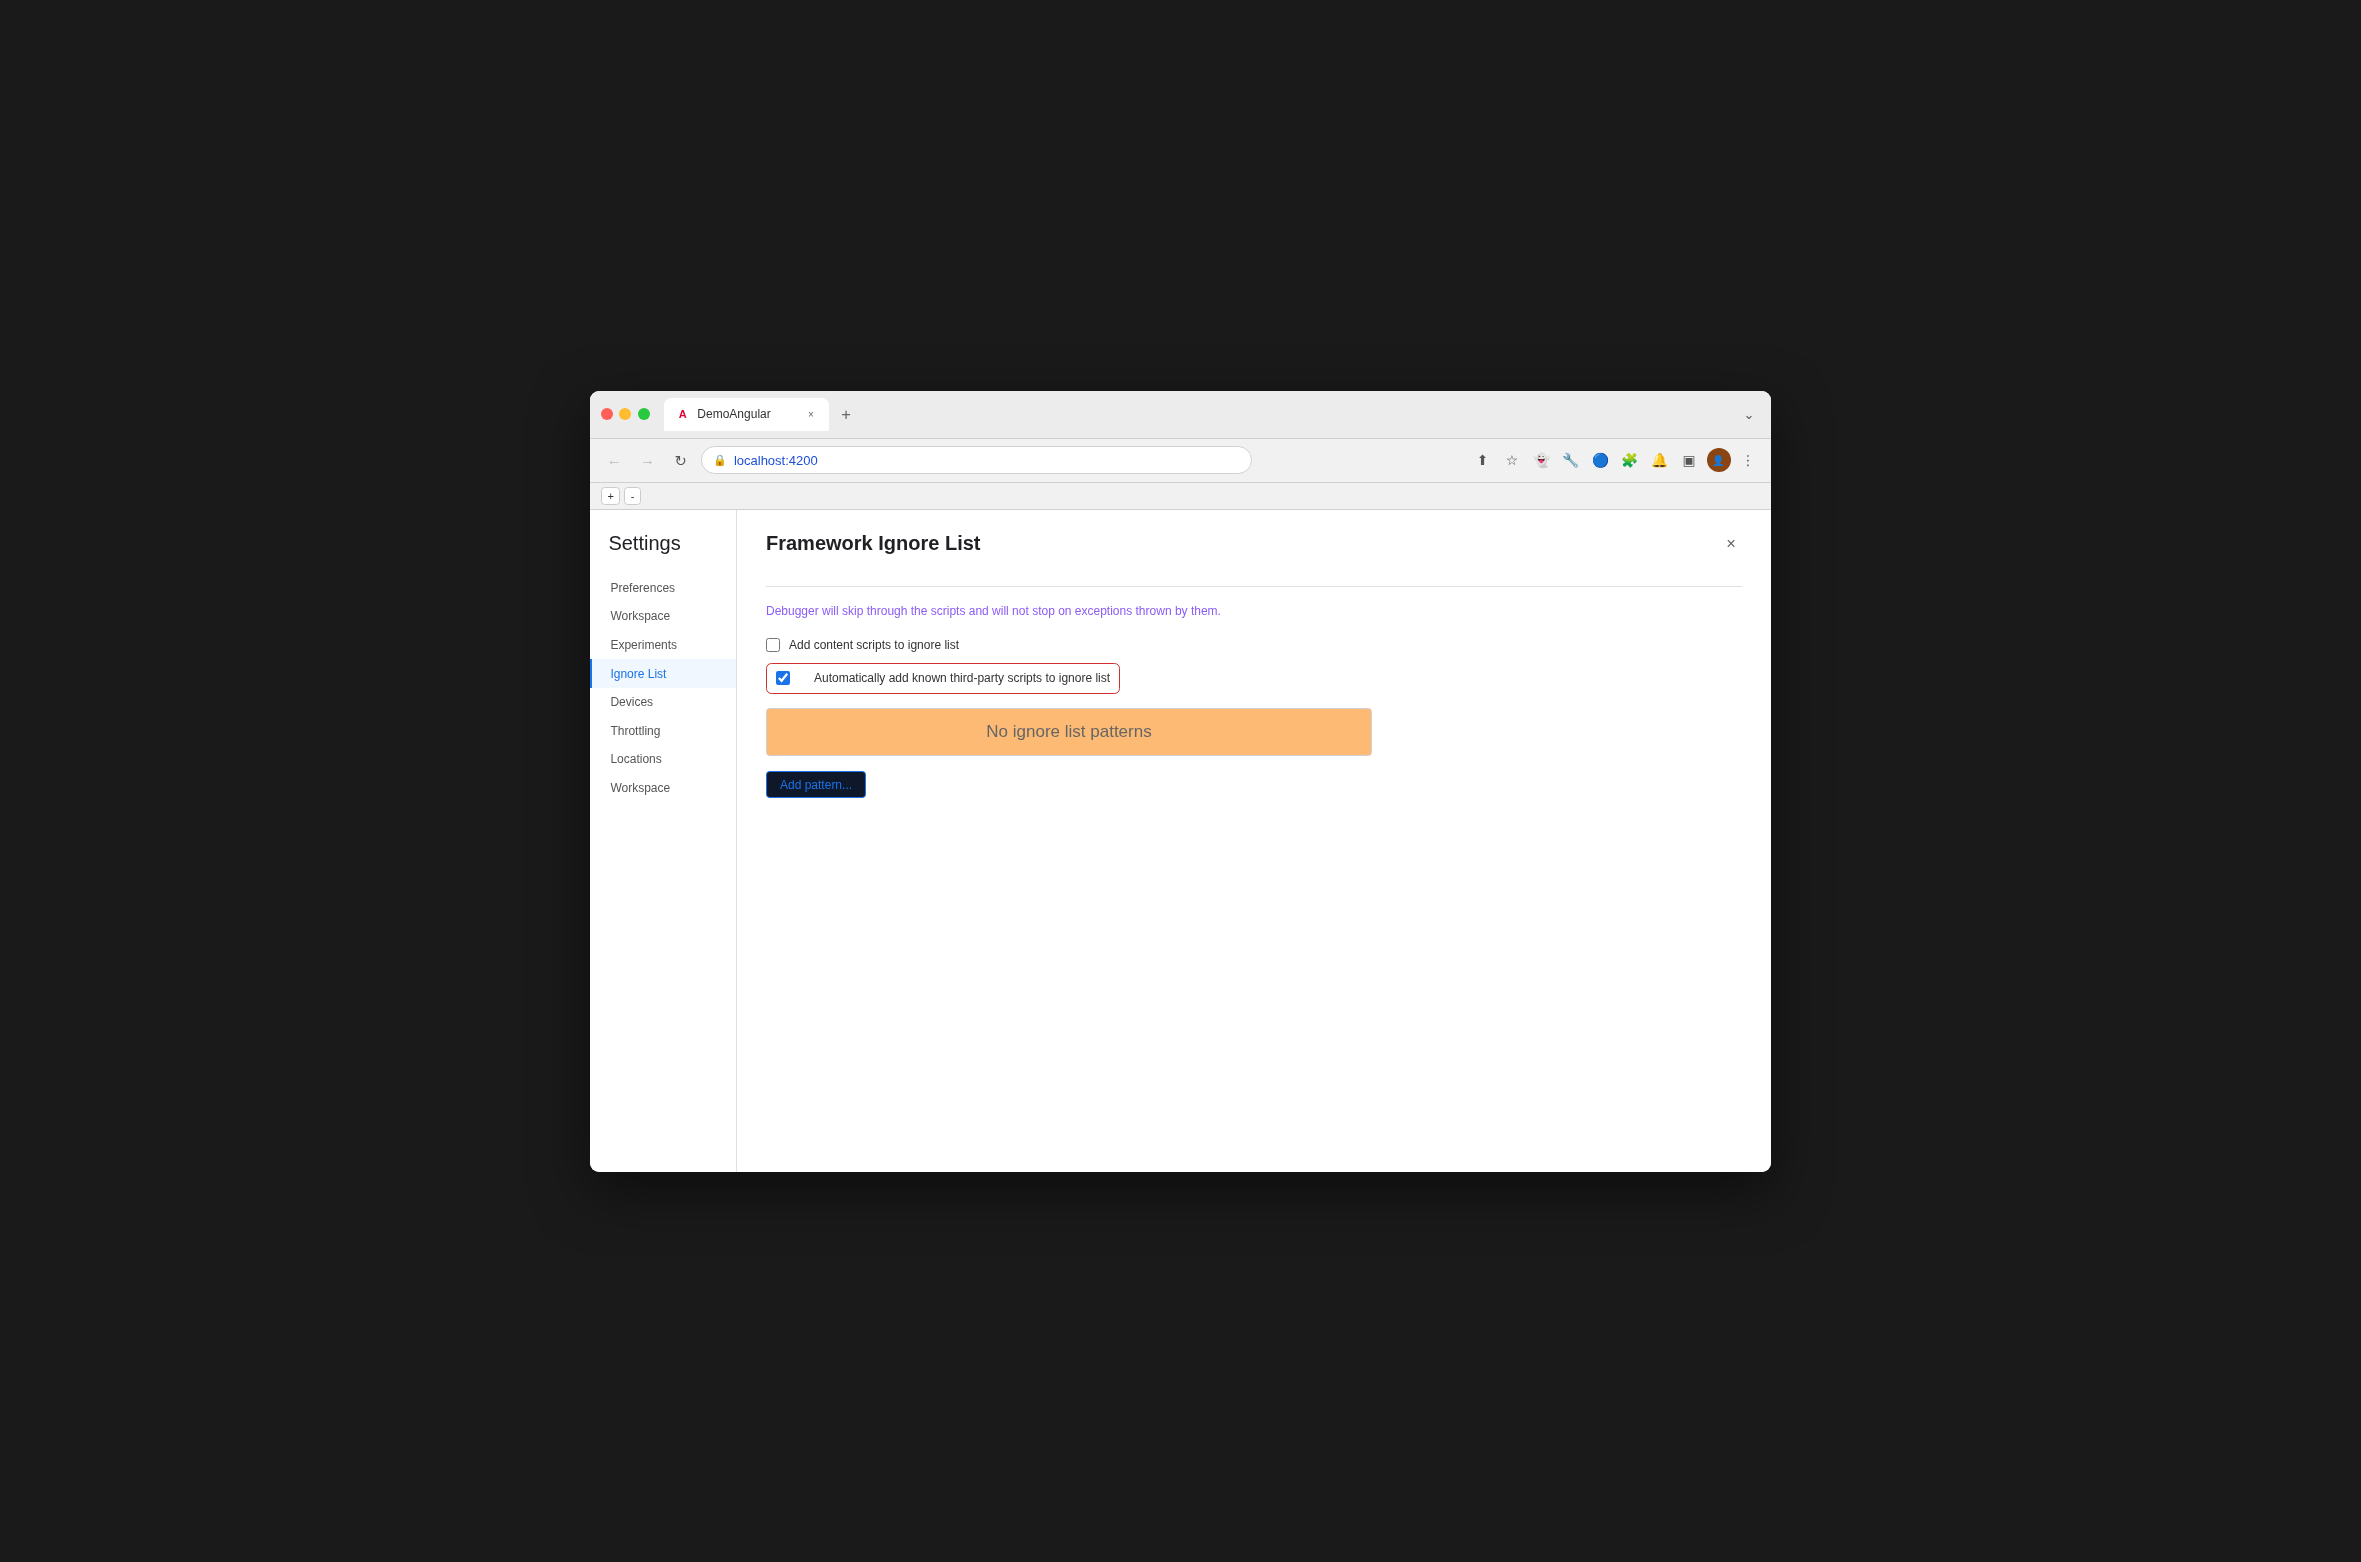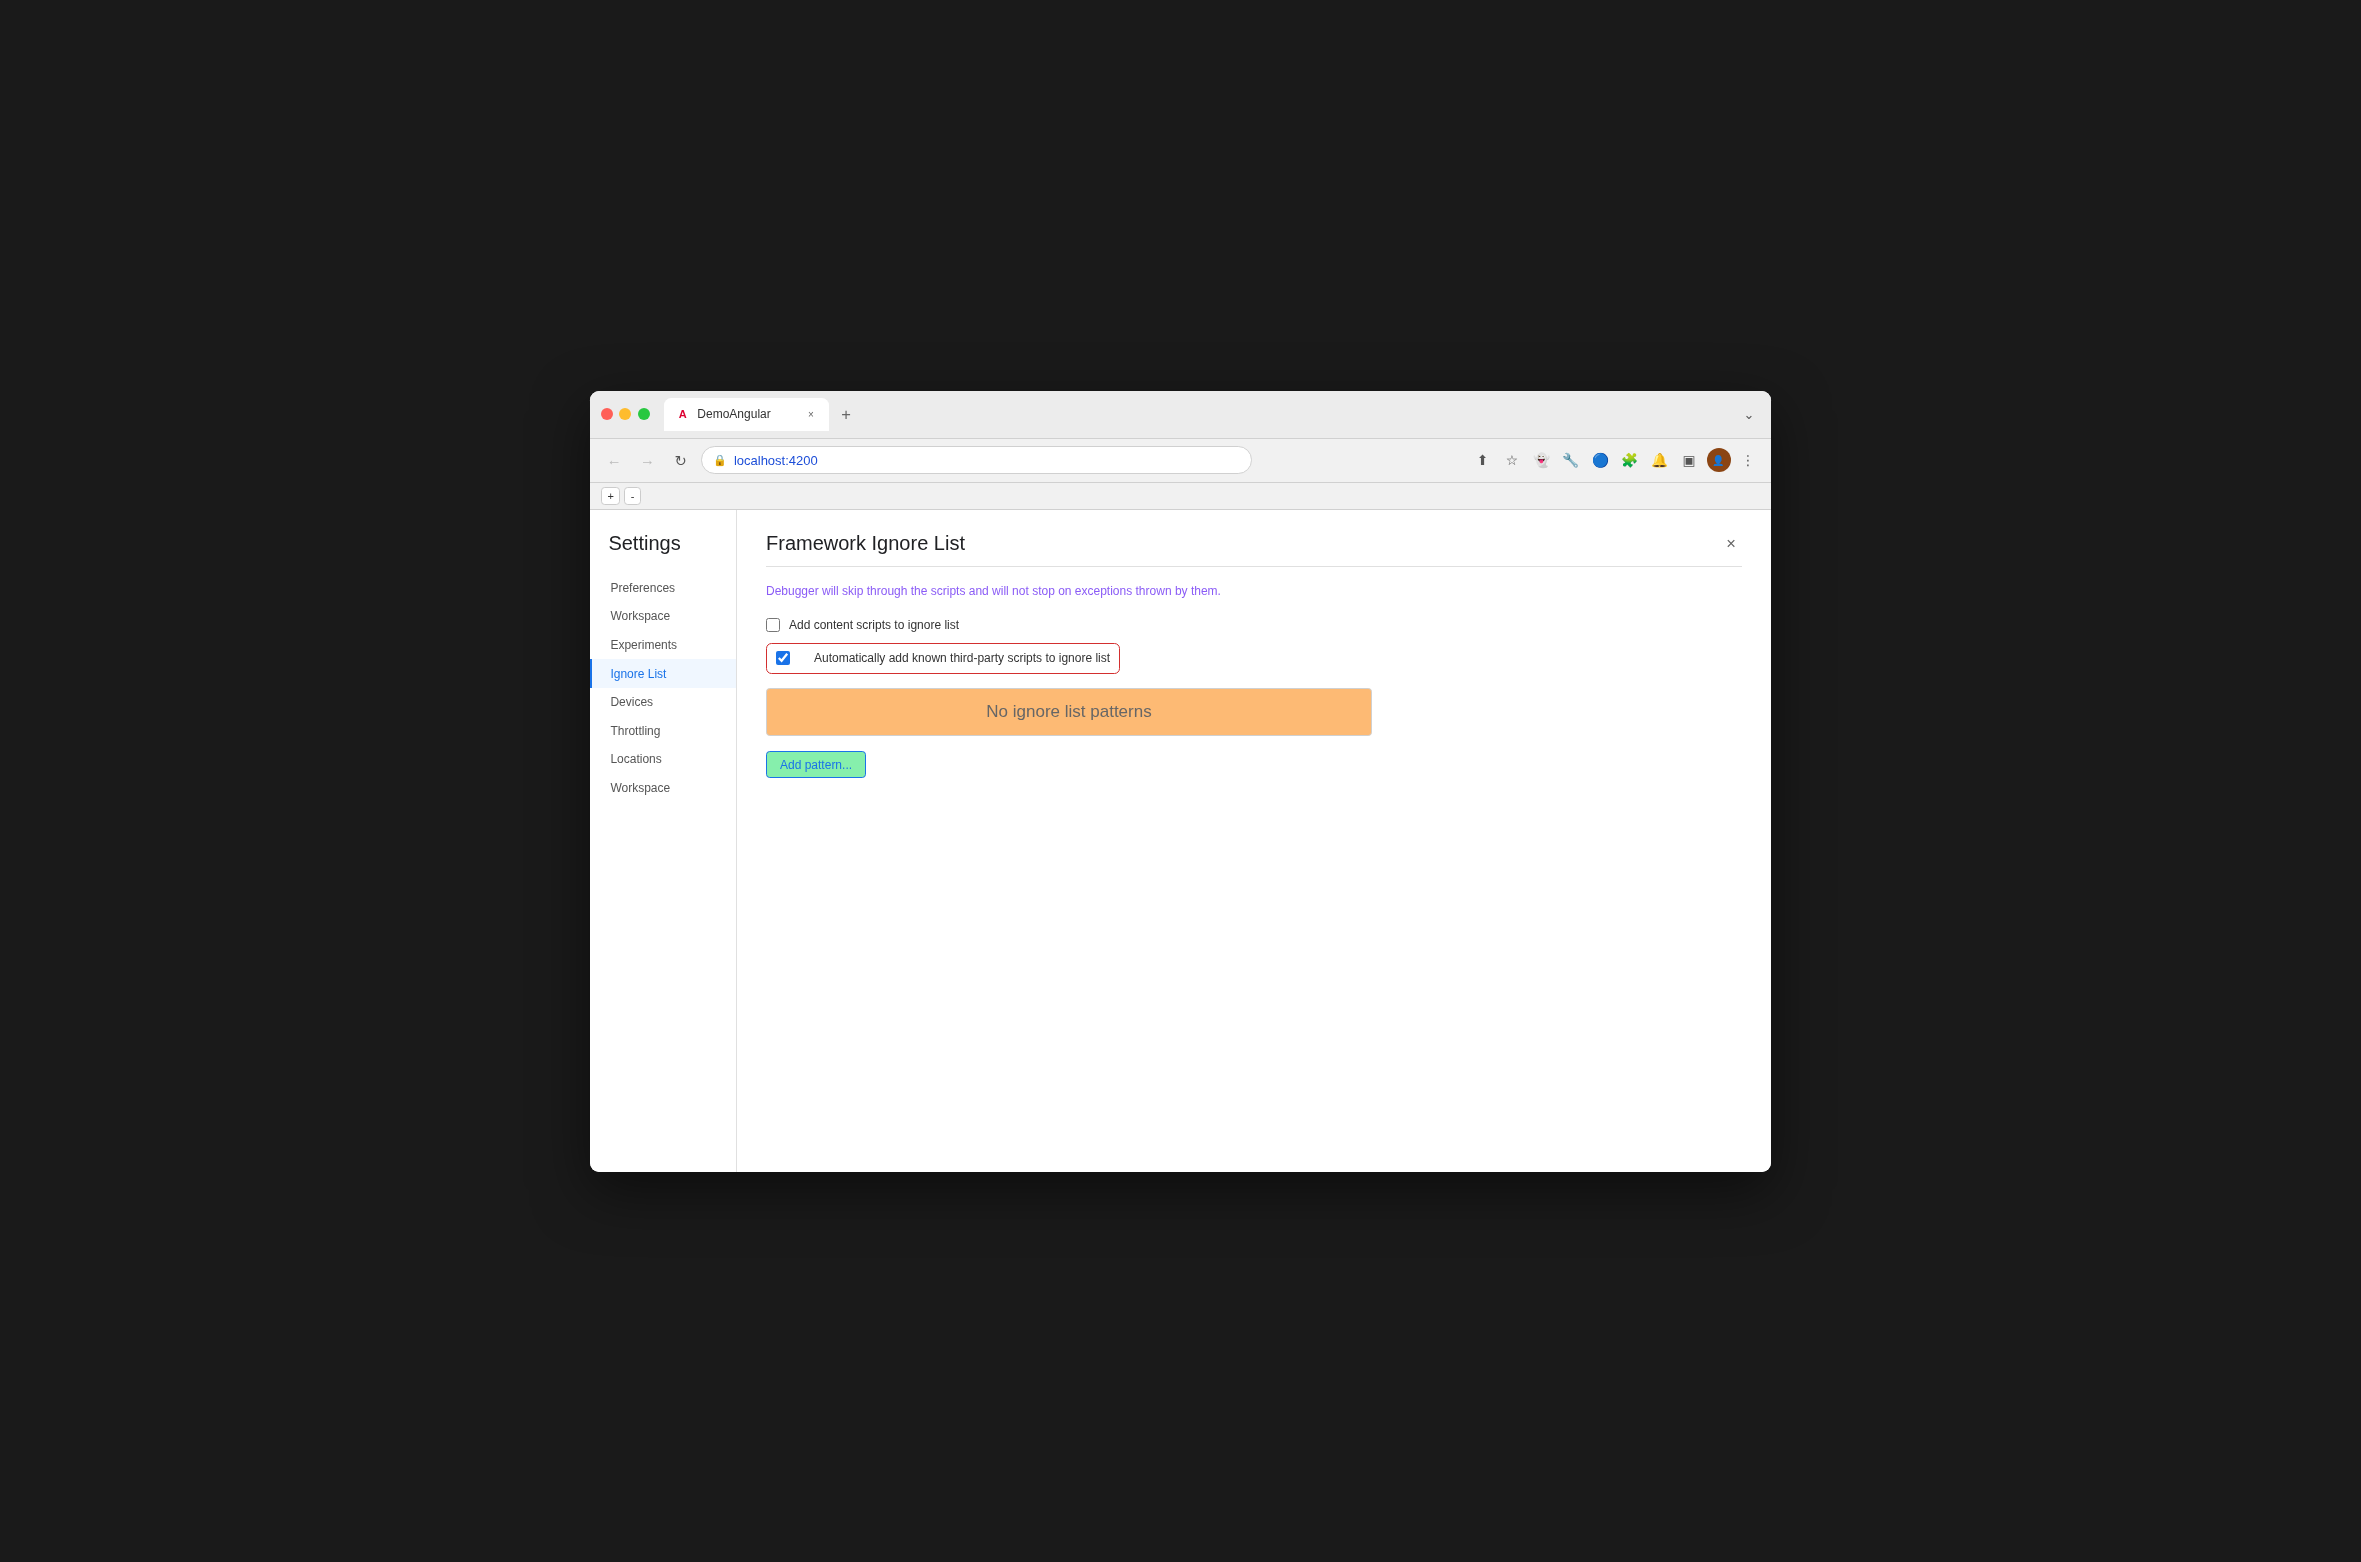--- a/index.html
+++ b/index.html
@@ -285,23 +285,23 @@
 
     .panel-header {
       display: flex;
       justify-content: space-between;
       align-items: flex-start;
       margin-bottom: 11px;
     }
 
     .panel-title {
       font-size: 20px;
-      font-weight: 400;
+      font-weight: 700;
       color: #202124;
-      margin-bottom: 0;
+      margin-bottom: 20px;
     }
 
     .close-btn {
       width: 22px;
       height: 22px;
       display: flex;
       align-items: center;
       justify-content: center;
       font-size: 16.5px;
       color: #666;
@@ -368,21 +368,21 @@
       margin-bottom: 14.7px;
       background: #fdba74;
       width: 606px;
       max-width: 100%;
     }
 
     .add-pattern-btn {
       padding: 5.5px 13px;
       border: 0.9px solid #1a73e8;
       border-radius: 3.7px;
-      background: #86efac;
+      background: #0f172a;
       color: #1a73e8;
       font-size: 12px;
       cursor: pointer;
     }
 
     
     .settings-content::-webkit-scrollbar {
       width: 5.5px;
     }
     .settings-content::-webkit-scrollbar-track {

